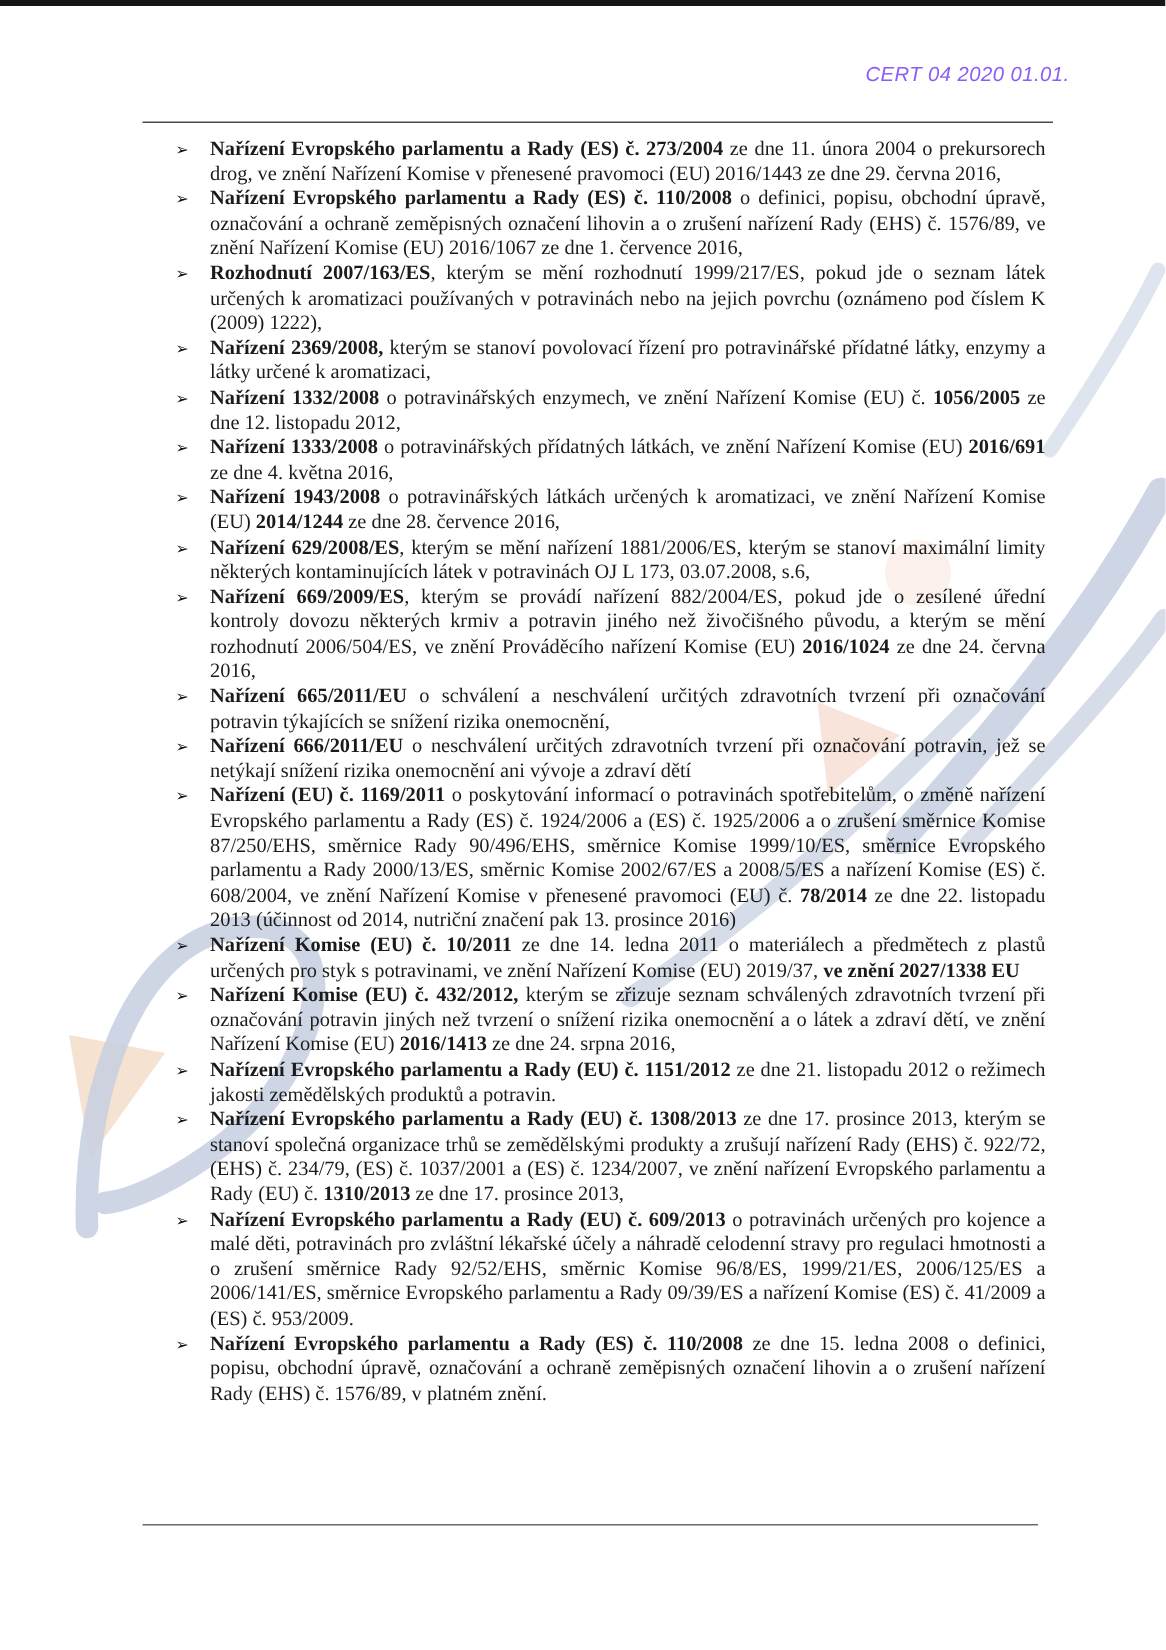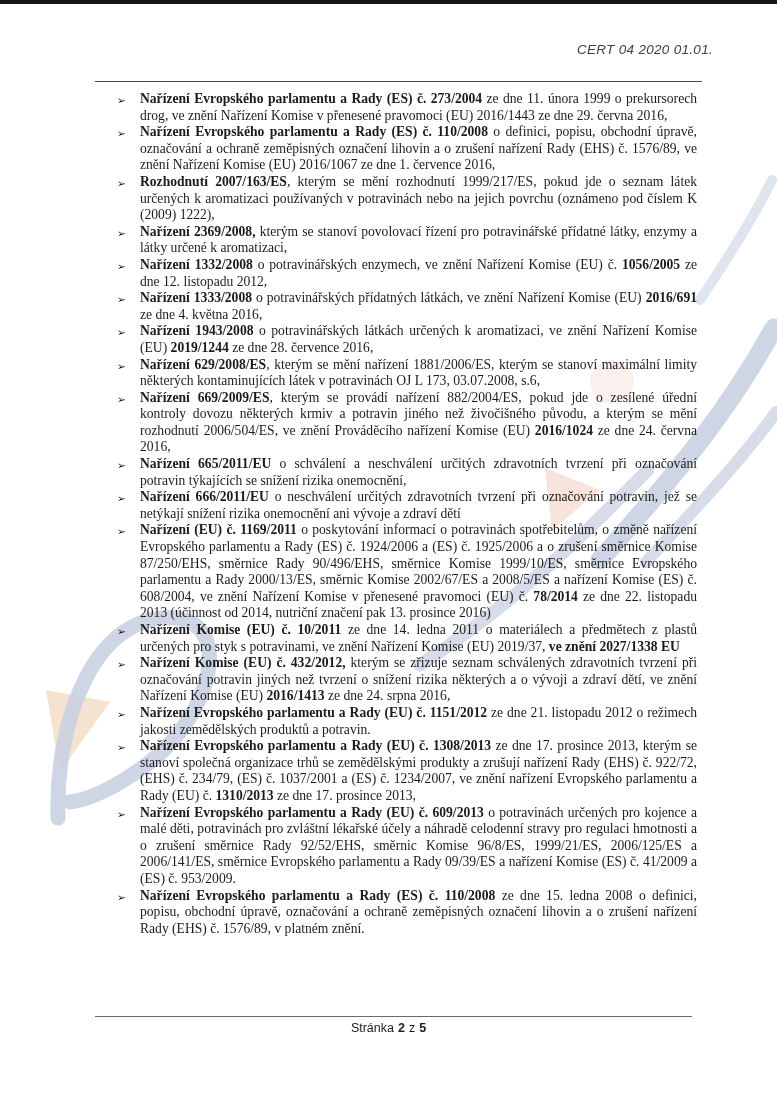--- a/index.html
+++ b/index.html
@@ -20,21 +20,21 @@
     position: absolute; inset: 0; z-index: 0;
     pointer-events: none;
   }
   .content { position: absolute; inset: 0; z-index: 1; }
   .doc-code {
     position: absolute; top: 42px; right: 64px;
     font-family: "Liberation Sans", sans-serif;
     font-style: italic;
     font-size: 13.5px;
     letter-spacing: 0.3px;
-    color: #404040;
+    color: #8b5cf6;
   }
   .header-rule {
     position: absolute; top: 81px; left: 95px;
     width: 607px; height: 0;
     border-top: 1.5px solid #4a4a4a;
   }
   .reg-list {
     position: absolute; top: 91px; left: 0;
     width: 777px;
     margin: 0; padding: 0 80px 0 140px;
@@ -85,41 +85,35 @@
 </svg>
 
 <div class="content">
   <div class="scan-edge-top"></div>
 
   <div class="doc-code">CERT  04 2020 01.01.</div>
 
   <div class="header-rule"></div>
 
   <ul class="reg-list">
-      <li class="reg-item"><span class="bullet">➢</span><span><b>Nařízení Evropského parlamentu a Rady (ES) č. 273/2004</b><span> ze dne 11. února 1999 o prekursorech drog, ve znění Nařízení Komise v přenesené pravomoci (EU) 2016/1443 ze dne 29. června 2016,</span></span></li>
+      <li class="reg-item"><span class="bullet">➢</span><span><b>Nařízení Evropského parlamentu a Rady (ES) č. 273/2004</b><span> ze dne 11. února 2004 o prekursorech drog, ve znění Nařízení Komise v přenesené pravomoci (EU) 2016/1443 ze dne 29. června 2016,</span></span></li>
       <li class="reg-item"><span class="bullet">➢</span><span><b>Nařízení Evropského parlamentu a Rady (ES) č. 110/2008</b><span> o definici, popisu, obchodní úpravě, označování a ochraně zeměpisných označení lihovin a o zrušení nařízení Rady (EHS) č. 1576/89, ve znění Nařízení Komise (EU) 2016/1067 ze dne 1. července 2016,</span></span></li>
       <li class="reg-item"><span class="bullet">➢</span><span><b>Rozhodnutí 2007/163/ES</b><span>, kterým se mění rozhodnutí 1999/217/ES, pokud jde o seznam látek určených k aromatizaci používaných v potravinách nebo na jejich povrchu (oznámeno pod číslem K (2009) 1222),</span></span></li>
       <li class="reg-item"><span class="bullet">➢</span><span><b>Nařízení 2369/2008,</b><span> kterým se stanoví povolovací řízení pro potravinářské přídatné látky, enzymy a látky určené k aromatizaci,</span></span></li>
       <li class="reg-item"><span class="bullet">➢</span><span><b>Nařízení 1332/2008</b><span> o potravinářských enzymech, ve znění Nařízení Komise (EU) č. </span><b>1056/2005</b><span> ze dne 12. listopadu 2012,</span></span></li>
       <li class="reg-item"><span class="bullet">➢</span><span><b>Nařízení 1333/2008</b><span> o potravinářských přídatných látkách, ve znění Nařízení Komise (EU) </span><b>2016/691</b><span> ze dne 4. května 2016,</span></span></li>
-      <li class="reg-item"><span class="bullet">➢</span><span><b>Nařízení 1943/2008</b><span> o potravinářských látkách určených k aromatizaci, ve znění Nařízení Komise (EU) </span><b>2019/1244</b><span> ze dne 28. července 2016,</span></span></li>
+      <li class="reg-item"><span class="bullet">➢</span><span><b>Nařízení 1943/2008</b><span> o potravinářských látkách určených k aromatizaci, ve znění Nařízení Komise (EU) </span><b>2014/1244</b><span> ze dne 28. července 2016,</span></span></li>
       <li class="reg-item"><span class="bullet">➢</span><span><b>Nařízení 629/2008/ES</b><span>, kterým se mění nařízení 1881/2006/ES, kterým se stanoví maximální limity některých kontaminujících látek v potravinách  OJ L 173, 03.07.2008, s.6,</span></span></li>
       <li class="reg-item"><span class="bullet">➢</span><span><b>Nařízení 669/2009/ES</b><span>, kterým se provádí nařízení  882/2004/ES, pokud jde o zesílené úřední kontroly dovozu některých krmiv a potravin jiného než živočišného původu, a kterým se mění rozhodnutí 2006/504/ES, ve znění Prováděcího nařízení Komise (EU) </span><b>2016/1024</b><span> ze dne 24. června 2016,</span></span></li>
       <li class="reg-item"><span class="bullet">➢</span><span><b>Nařízení 665/2011/EU</b><span> o schválení a neschválení určitých zdravotních tvrzení při označování potravin týkajících se snížení rizika onemocnění,</span></span></li>
       <li class="reg-item"><span class="bullet">➢</span><span><b>Nařízení 666/2011/EU</b><span> o neschválení určitých zdravotních tvrzení při označování potravin, jež se netýkají snížení rizika onemocnění ani vývoje a zdraví dětí</span></span></li>
       <li class="reg-item"><span class="bullet">➢</span><span><b>Nařízení (EU) č. 1169/2011</b><span>  o poskytování informací o potravinách spotřebitelům, o změně nařízení Evropského parlamentu a Rady (ES) č. 1924/2006 a (ES) č. 1925/2006 a o zrušení směrnice Komise 87/250/EHS, směrnice Rady 90/496/EHS, směrnice Komise 1999/10/ES, směrnice Evropského parlamentu a Rady 2000/13/ES, směrnic Komise 2002/67/ES a 2008/5/ES a nařízení Komise (ES) č. 608/2004, ve znění Nařízení Komise v přenesené pravomoci (EU) č. </span><b>78/2014</b><span> ze dne 22. listopadu 2013 (účinnost od 2014, nutriční značení pak 13. prosince 2016)</span></span></li>
       <li class="reg-item"><span class="bullet">➢</span><span><b>Nařízení Komise (EU) č. 10/2011</b><span> ze dne 14. ledna 2011 o materiálech a předmětech z plastů určených pro styk s potravinami, ve znění Nařízení Komise (EU) 2019/37, </span><b>ve znění 2027/1338 EU</b></span></li>
-      <li class="reg-item"><span class="bullet">➢</span><span><b>Nařízení Komise (EU) č. 432/2012,</b><span> kterým se zřizuje seznam schválených zdravotních tvrzení při označování potravin jiných než tvrzení o snížení rizika některých a o vývoji a zdraví dětí, ve znění Nařízení Komise (EU) </span><b>2016/1413</b><span> ze dne 24. srpna 2016,</span></span></li>
+      <li class="reg-item"><span class="bullet">➢</span><span><b>Nařízení Komise (EU) č. 432/2012,</b><span> kterým se zřizuje seznam schválených zdravotních tvrzení při označování potravin jiných než tvrzení o snížení rizika onemocnění a o látek a zdraví dětí, ve znění Nařízení Komise (EU) </span><b>2016/1413</b><span> ze dne 24. srpna 2016,</span></span></li>
       <li class="reg-item"><span class="bullet">➢</span><span><b>Nařízení Evropského parlamentu a Rady (EU) č. 1151/2012</b><span> ze dne 21. listopadu 2012 o režimech jakosti zemědělských produktů a potravin.</span></span></li>
       <li class="reg-item"><span class="bullet">➢</span><span><b>Nařízení Evropského parlamentu a Rady (EU) č. 1308/2013</b><span> ze dne 17. prosince 2013, kterým se stanoví společná organizace trhů se zemědělskými produkty a zrušují nařízení Rady (EHS) č. 922/72, (EHS) č. 234/79, (ES) č. 1037/2001 a (ES) č. 1234/2007, ve znění nařízení Evropského parlamentu a Rady (EU) č. </span><b>1310/2013</b><span> ze dne 17. prosince 2013,</span></span></li>
       <li class="reg-item"><span class="bullet">➢</span><span><b>Nařízení Evropského parlamentu a Rady (EU) č. 609/2013</b><span> o potravinách určených pro kojence a malé děti, potravinách pro zvláštní lékařské účely a náhradě celodenní stravy pro regulaci hmotnosti a o zrušení směrnice Rady 92/52/EHS, směrnic Komise 96/8/ES, 1999/21/ES, 2006/125/ES a 2006/141/ES, směrnice Evropského parlamentu a Rady 09/39/ES a nařízení Komise (ES) č. 41/2009 a (ES) č. 953/2009.</span></span></li>
       <li class="reg-item"><span class="bullet">➢</span><span><b>Nařízení Evropského parlamentu a Rady (ES) č. 110/2008</b><span> ze dne 15. ledna 2008 o definici, popisu, obchodní úpravě, označování a ochraně zeměpisných označení lihovin a o zrušení nařízení Rady (EHS) č. 1576/89, v platném znění.</span></span></li>
     </ul>
 
   <div class="footer-rule"></div>
 
-  <div class="page-number">
-    <span>Stránka</span>
-    <span class="num">2</span>
-    <span>z</span>
-    <span class="num">5</span>
-  </div>
 </div>
 
 </body></html>

